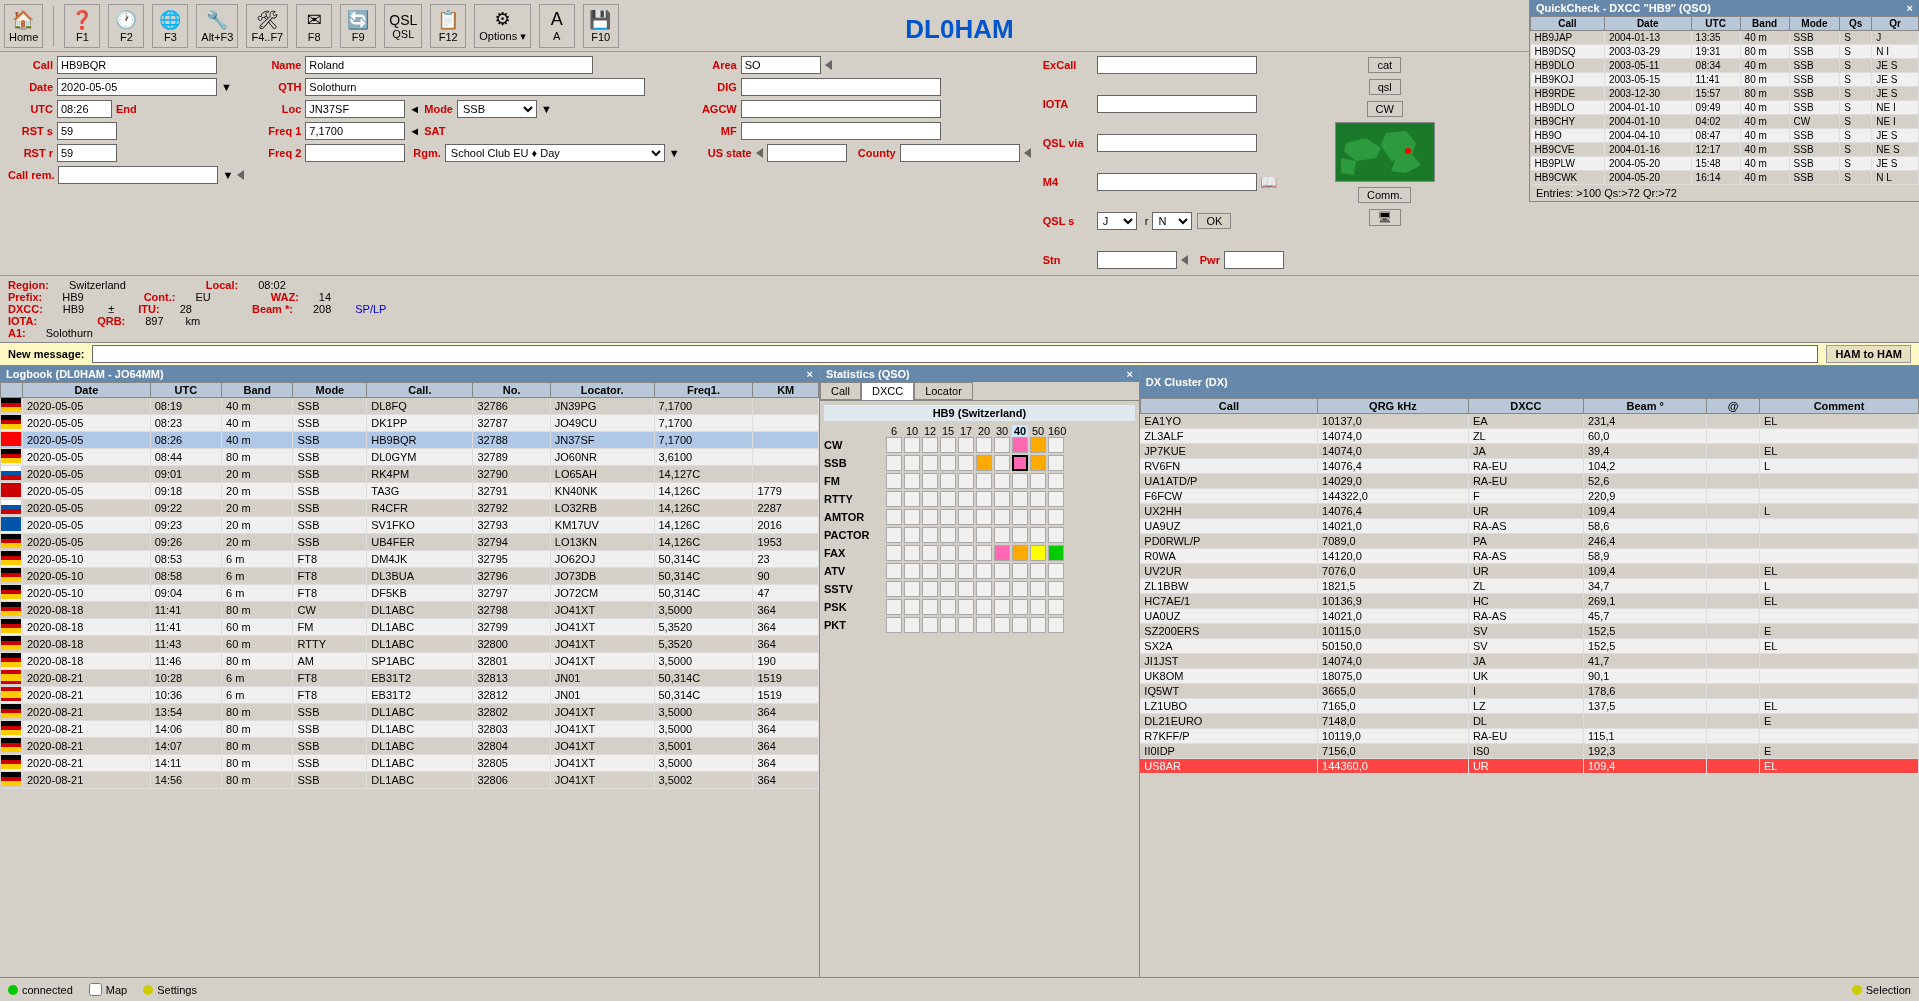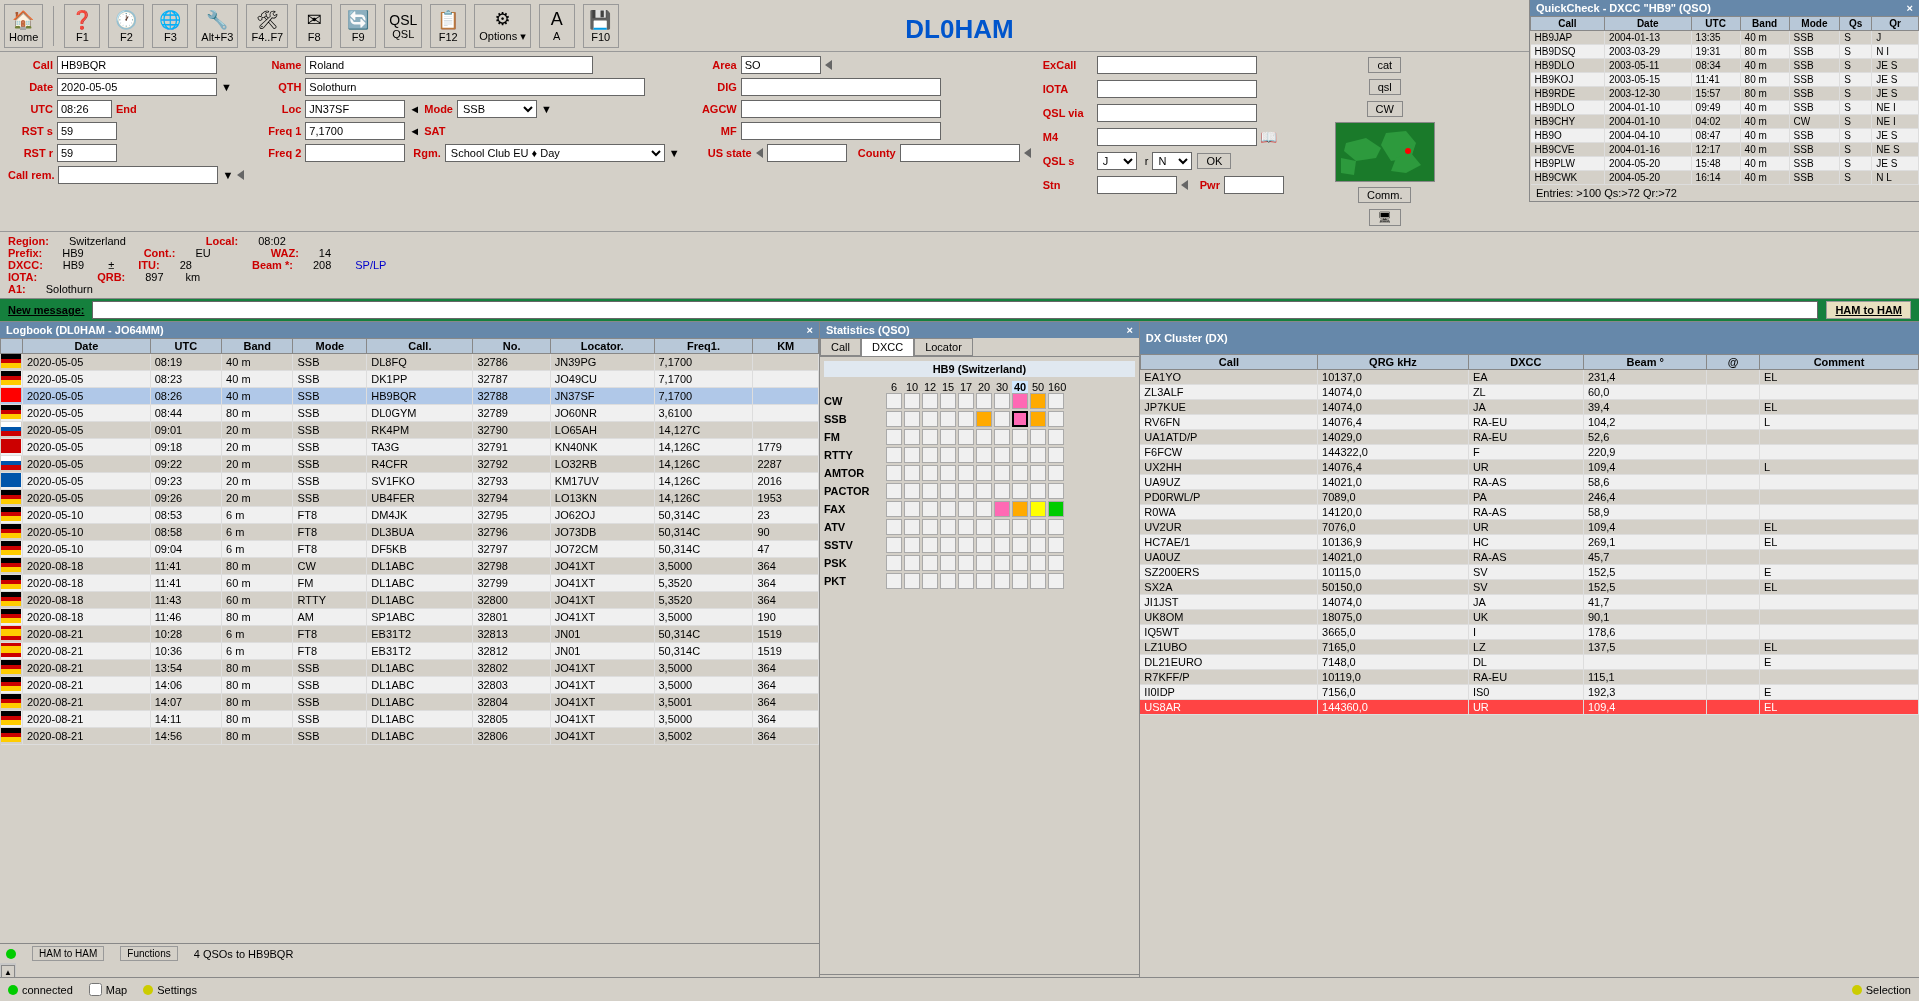--- a/index.html
+++ b/index.html
@@ -22,21 +22,21 @@
     .form-input-sm { width: 60px; }
     .form-select { border: 1px solid #666; background: white; padding: 1px; height: 18px; }
 
     
     #info-area { background: #d4d0c8; padding: 3px 8px; border-bottom: 1px solid #888; font-size: 11px; }
     .info-row { display: flex; gap: 20px; align-items: center; }
     .info-label { color: #cc0000; font-weight: bold; }
     .info-val { color: #000; }
 
     
-    #msg-bar { background: #15803d; padding: 2px 8px; display: flex; align-items: center; gap: 8px; border-bottom: 1px solid #888; text-decoration: underline; }
+    #msg-bar { background: #fef9c3; padding: 2px 8px; display: flex; align-items: center; gap: 8px; border-bottom: 1px solid #888; }
     .msg-input { flex: 1; border: 1px solid #666; background: white; padding: 1px 3px; height: 18px; }
     .ham-to-ham-btn { background: #e8e0c0; border: 1px solid #999; padding: 2px 8px; cursor: pointer; font-weight: bold; }
 
     
     #bottom-area { display: flex; height: calc(100vh - 320px); }
 
     
     #logbook { flex: 0 0 820px; border-right: 1px solid #888; display: flex; flex-direction: column; }
     #logbook-header { background: #6688aa; color: white; padding: 2px 6px; font-weight: bold; display: flex; justify-content: space-between; }
     #logbook table { width: 100%; border-collapse: collapse; }
@@ -260,21 +260,21 @@
       <div class="form-row">
         <span class="form-label" style="min-width:60px;">US state</span>
         <span class="tri-left"></span>
         <input class="form-input" style="width: 80px;">
         <span class="form-label" style="min-width:45px;">County</span>
         <input class="form-input" style="width: 120px;">
         <span class="tri-left"></span>
       </div>
     </div>
 
-    <div style="display:flex; flex-direction:column; gap:4px; margin-left:8px; min-width:280px;">
+    <div style="display:flex; flex-direction:column; gap:19px; margin-left:8px; min-width:280px;">
       <div class="form-row">
         <span style="color:#cc0000; font-weight:bold; min-width:50px;">ExCall</span>
         <input class="form-input" style="width: 160px;">
       </div>
       <div class="form-row">
         <span style="color:#cc0000; font-weight:bold; min-width:50px;">IOTA</span>
         <input class="form-input" style="width: 160px;">
       </div>
       <div class="form-row">
         <span style="color:#cc0000; font-weight:bold; min-width:50px;">QSL via</span>
@@ -1023,20 +1023,28 @@
     <td></td>
     <td></td>
   </tr>
             <tr>
     <td>UV2UR</td>
     <td>7076,0</td>
     <td>UR</td>
     <td>109,4</td>
     <td></td>
     <td>EL</td>
+  </tr>
+            <tr>
+    <td>ZL1BBW</td>
+    <td>1821,5</td>
+    <td>ZL</td>
+    <td>34,7</td>
+    <td></td>
+    <td>L</td>
   </tr>
             <tr>
     <td>HC7AE/1</td>
     <td>10136,9</td>
     <td>HC</td>
     <td>269,1</td>
     <td></td>
     <td>EL</td>
   </tr>
             <tr>

